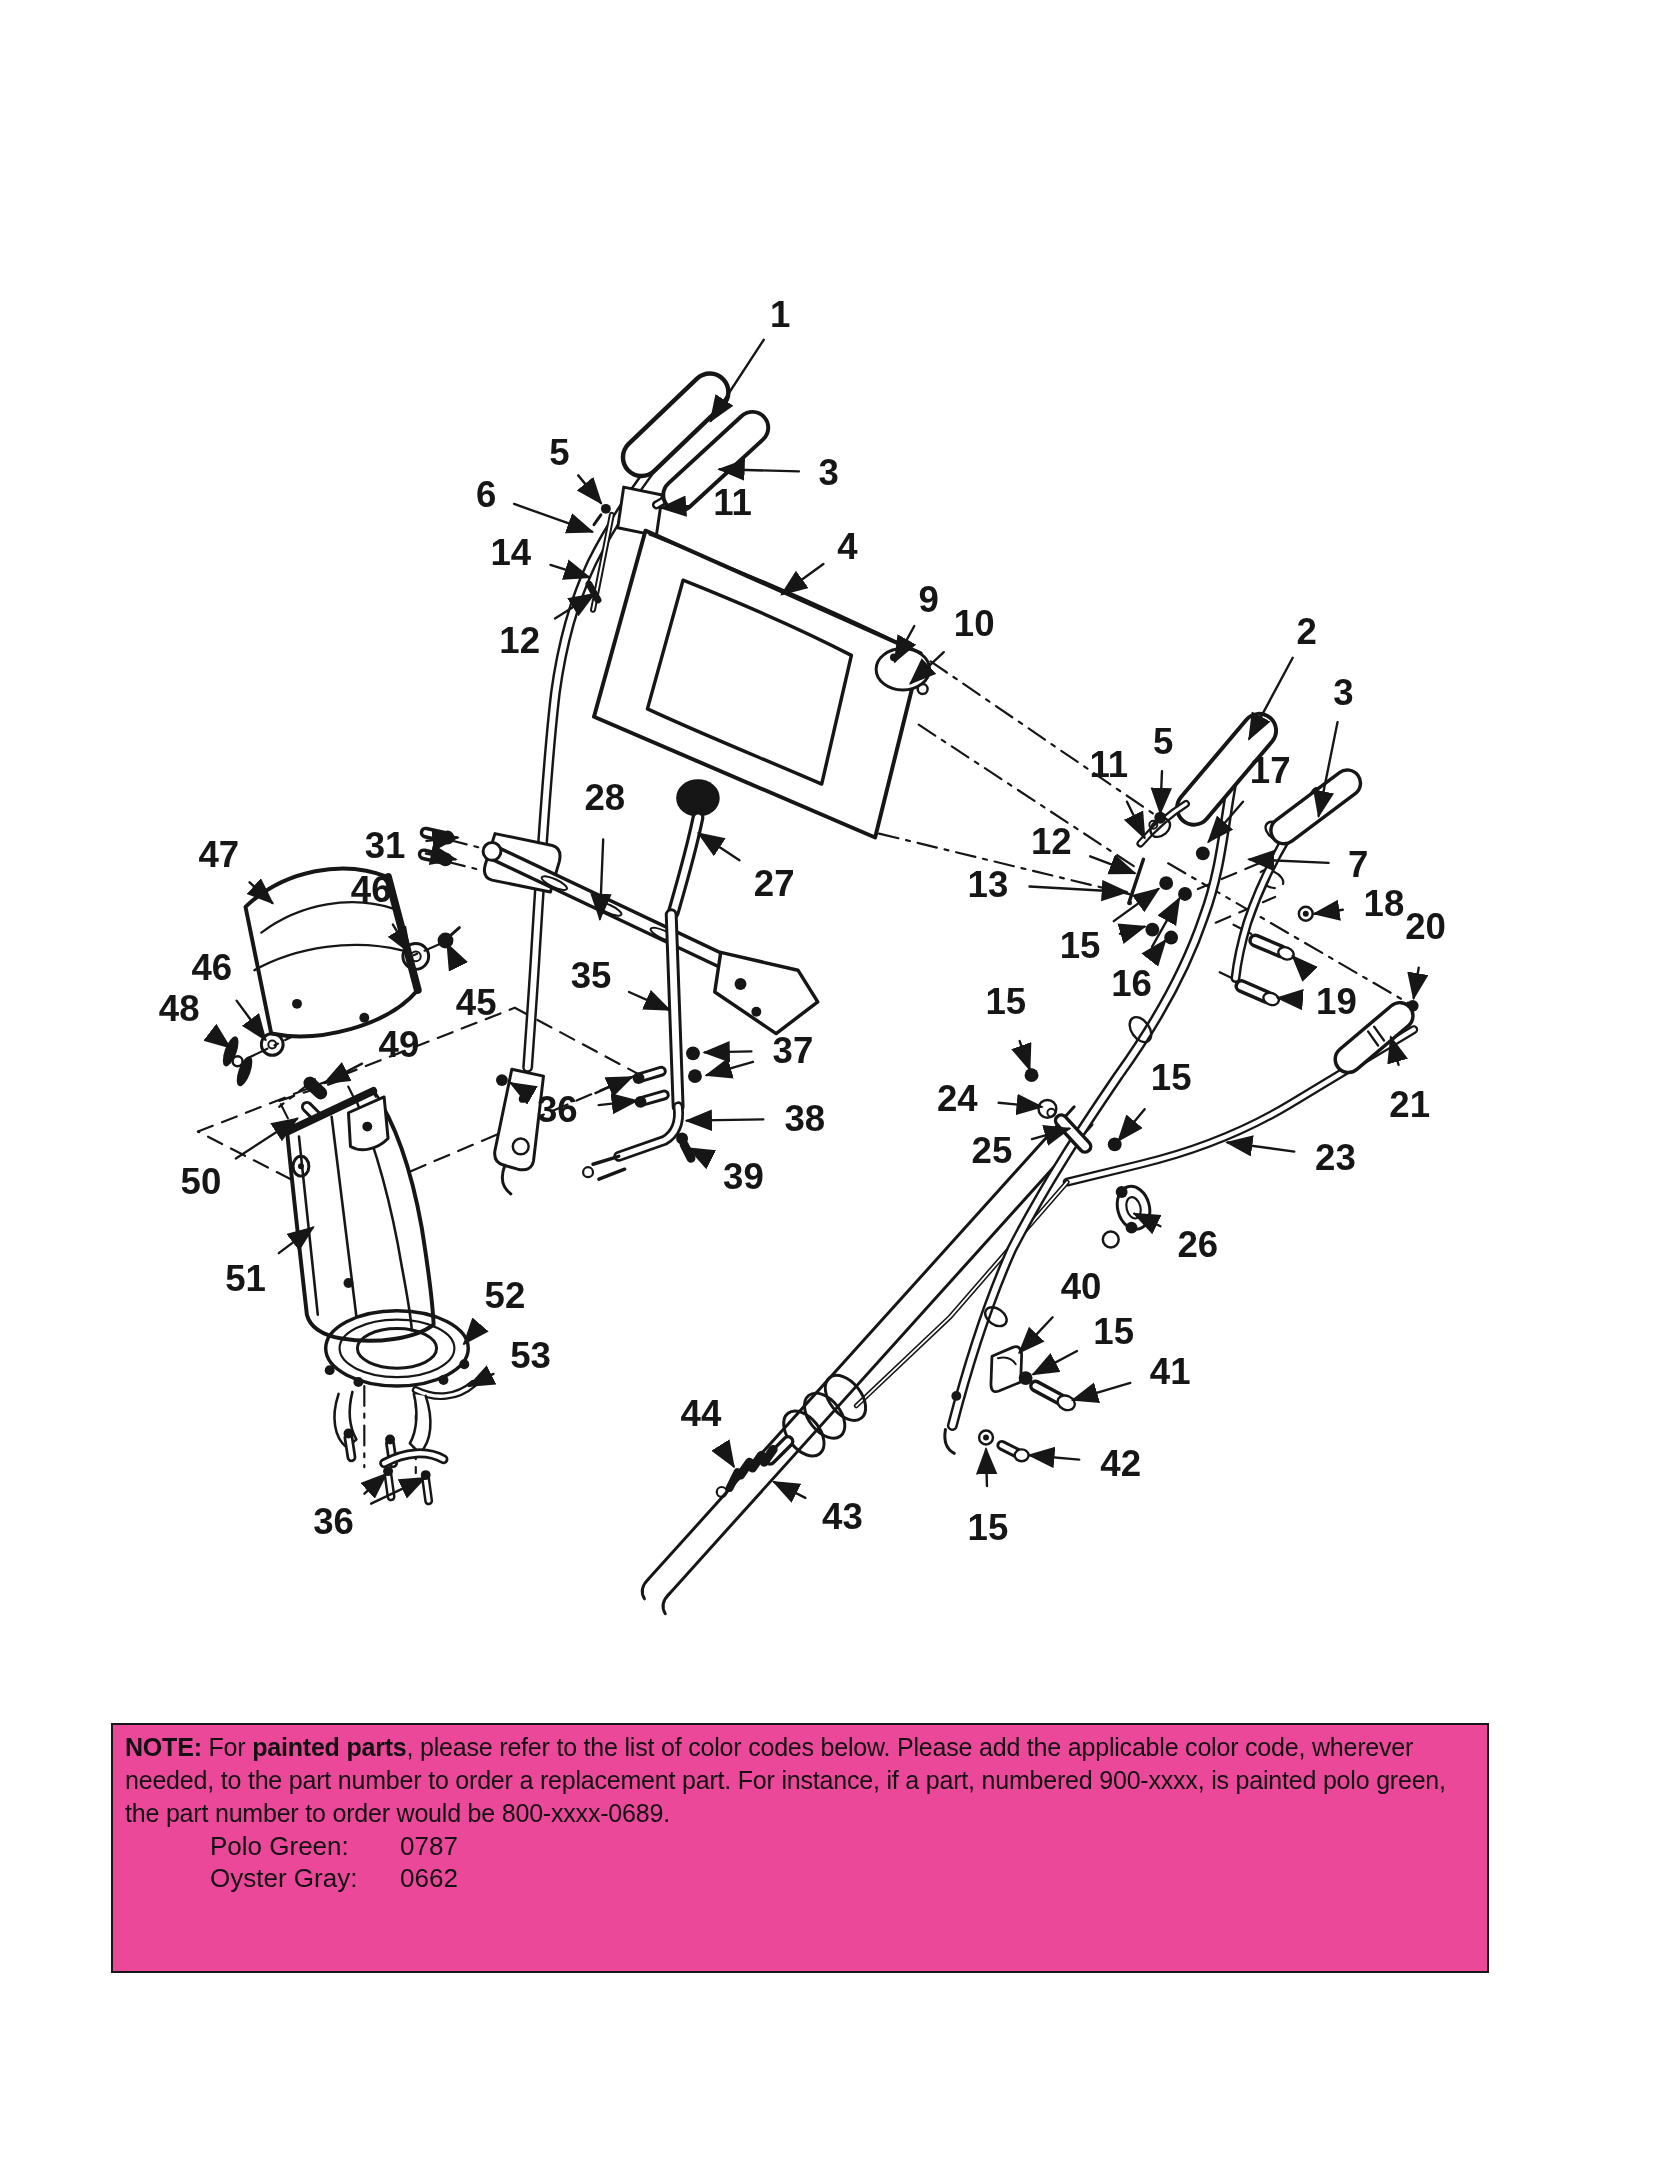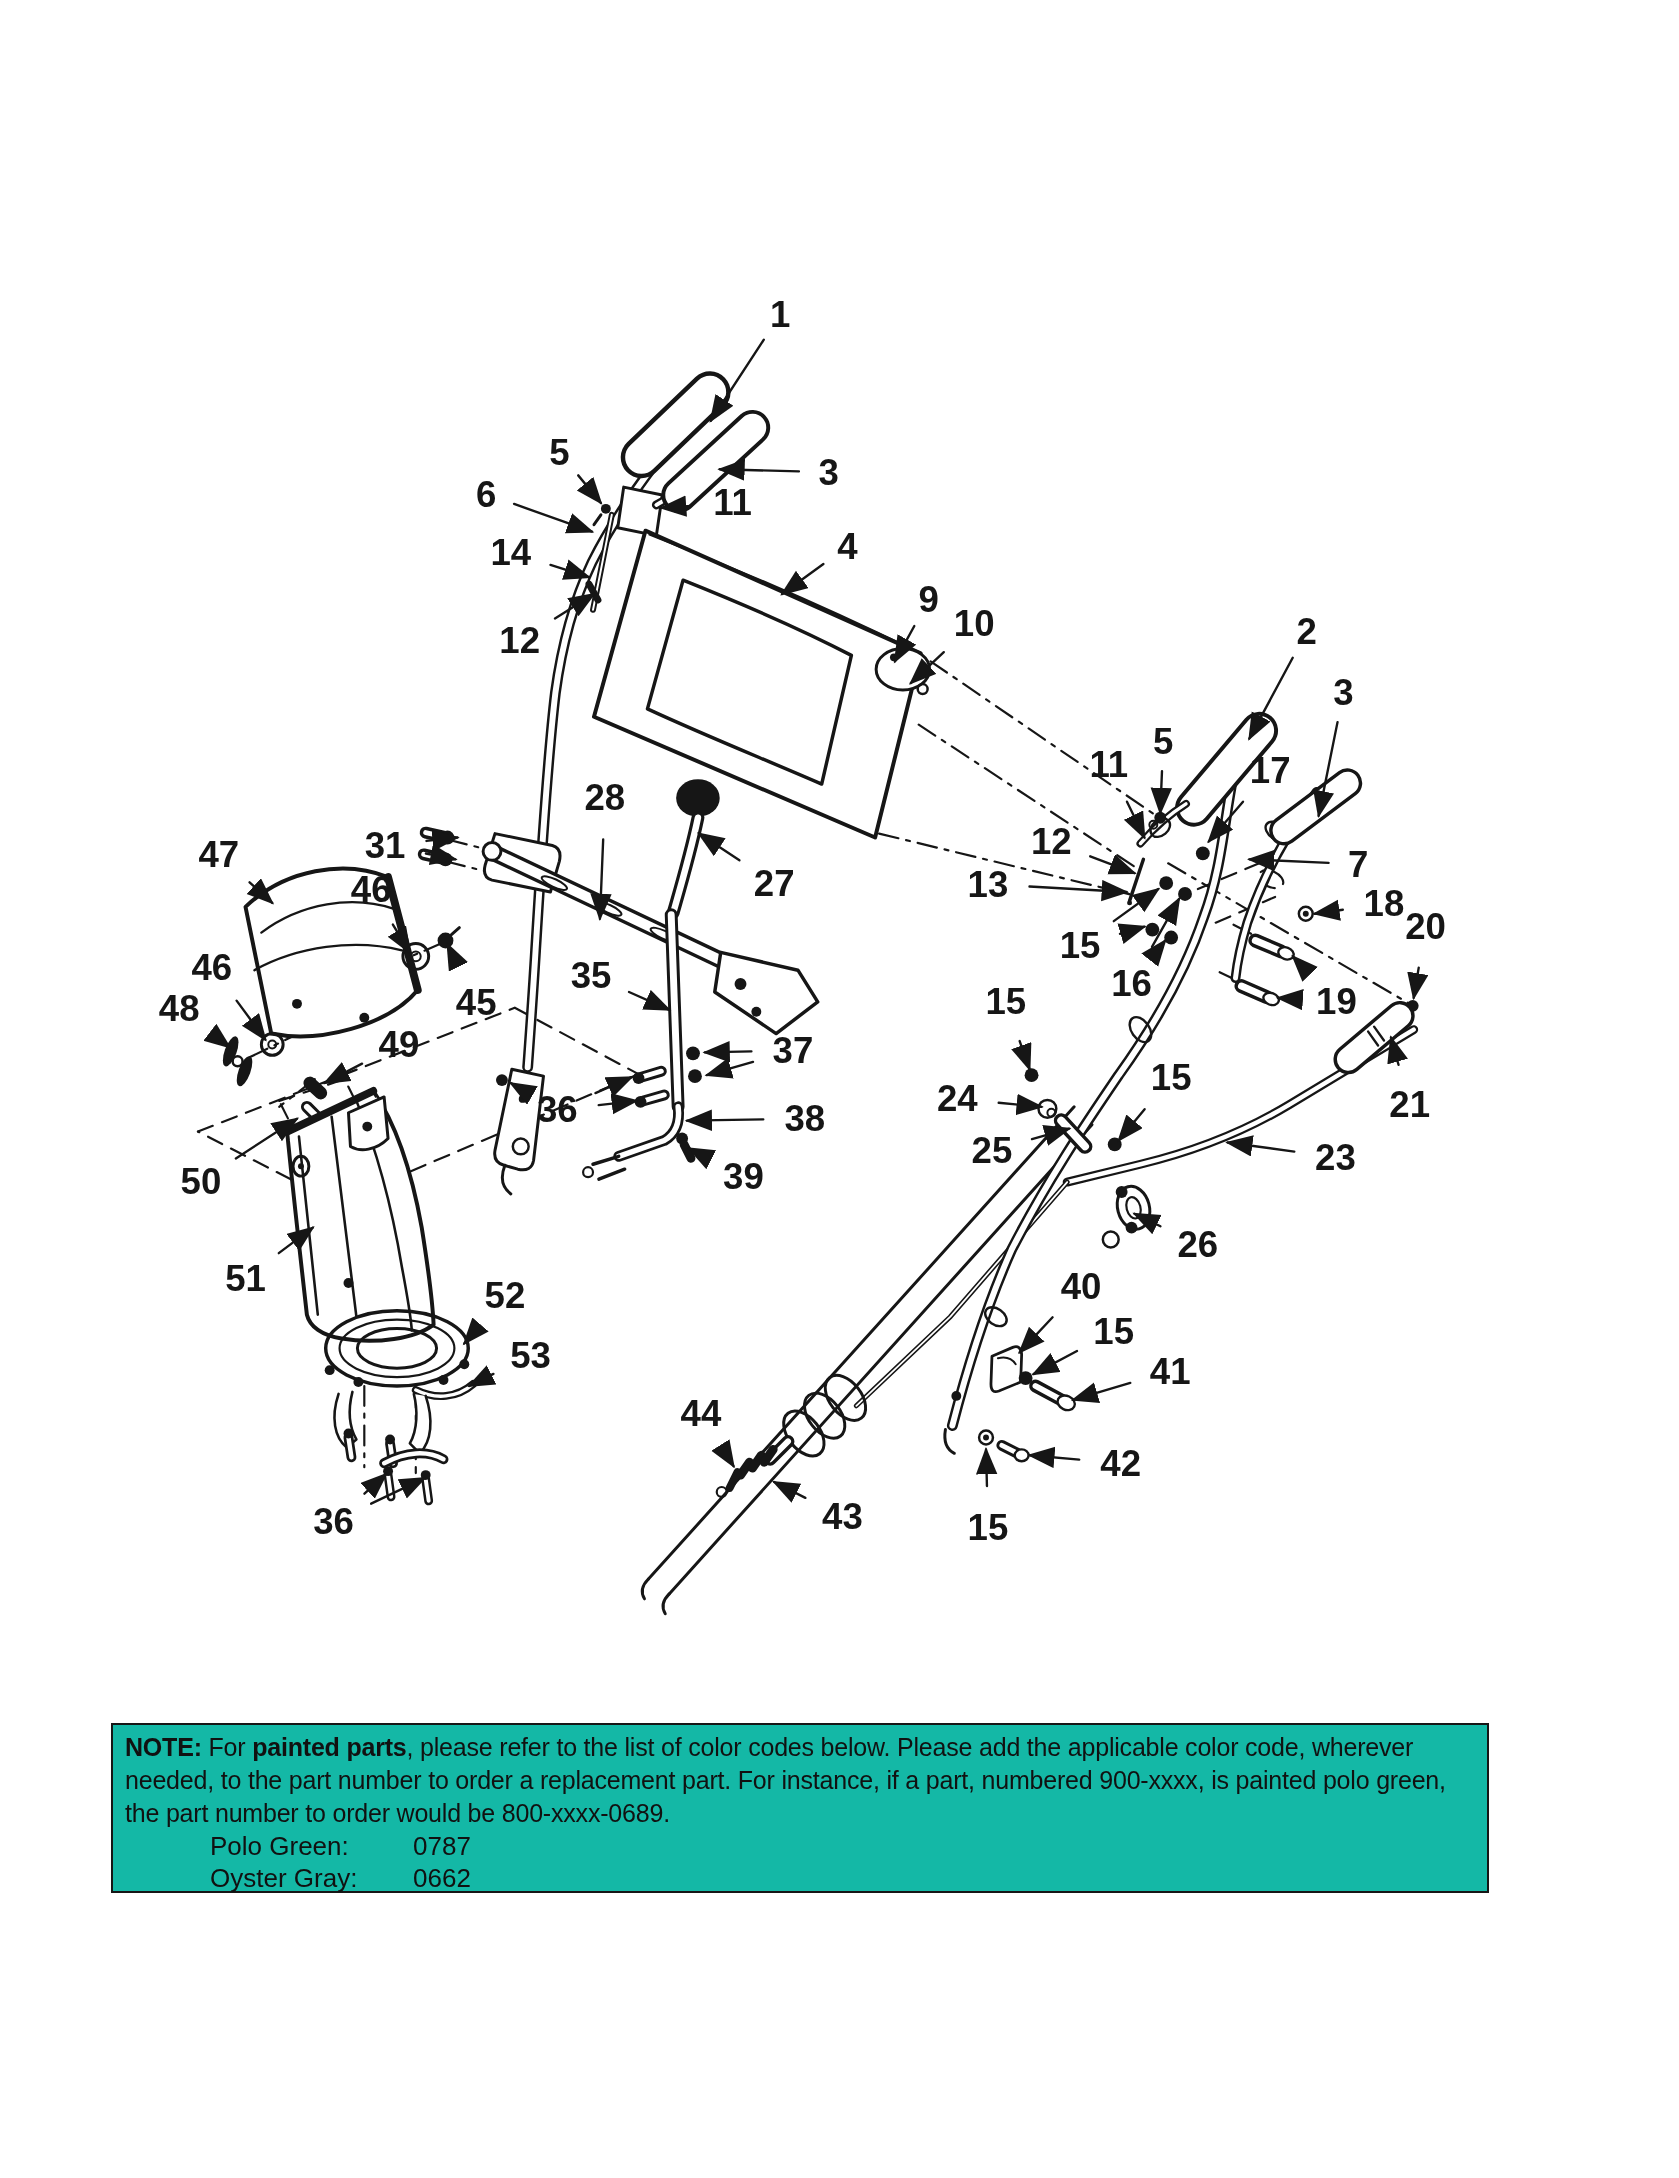--- a/index.html
+++ b/index.html
@@ -2,26 +2,26 @@
 <html><head>
 <meta charset="utf-8">
 <style>
   html,body { margin:0; padding:0; background:#ffffff; }
   .stage { position:relative; width:1679px; height:2178px; background:#ffffff; overflow:hidden;
            font-family:"Liberation Sans", sans-serif; }
   svg.diagram { position:absolute; left:0; top:0; }
   .co { font-family:"Liberation Sans", sans-serif; font-weight:700; font-size:37px; fill:#161616; }
   .leader { stroke:#161616; stroke-width:2.4; fill:none; }
 
-  .note-box { position:absolute; left:111px; top:1723px; width:1378px; height:170px;
+  .note-box { position:absolute; left:111px; top:1723px; width:1378px; height:250px;
               border:2.5px solid #161616; box-sizing:border-box; padding:6px 12px 0 12px;
-              color:#111; background:#14b8a6; }
+              color:#111; background:#ec4899; }
   .note-line { font-size:25px; line-height:33px; letter-spacing:-0.2px; white-space:nowrap; }
   .note-line b { font-weight:700; }
-  .code-row { display:flex; margin-left:85px; font-size:26px; line-height:32px;gap:13px; }
+  .code-row { display:flex; margin-left:85px; font-size:26px; line-height:32px; }
   .code-name { width:190px; }
   .code-val { width:119px; }
 </style>
 </head>
 <body>
 
 <div class="stage">
 
 <svg class="diagram" width="1679" height="2178" viewBox="0 0 1696 2200">
   <defs>

